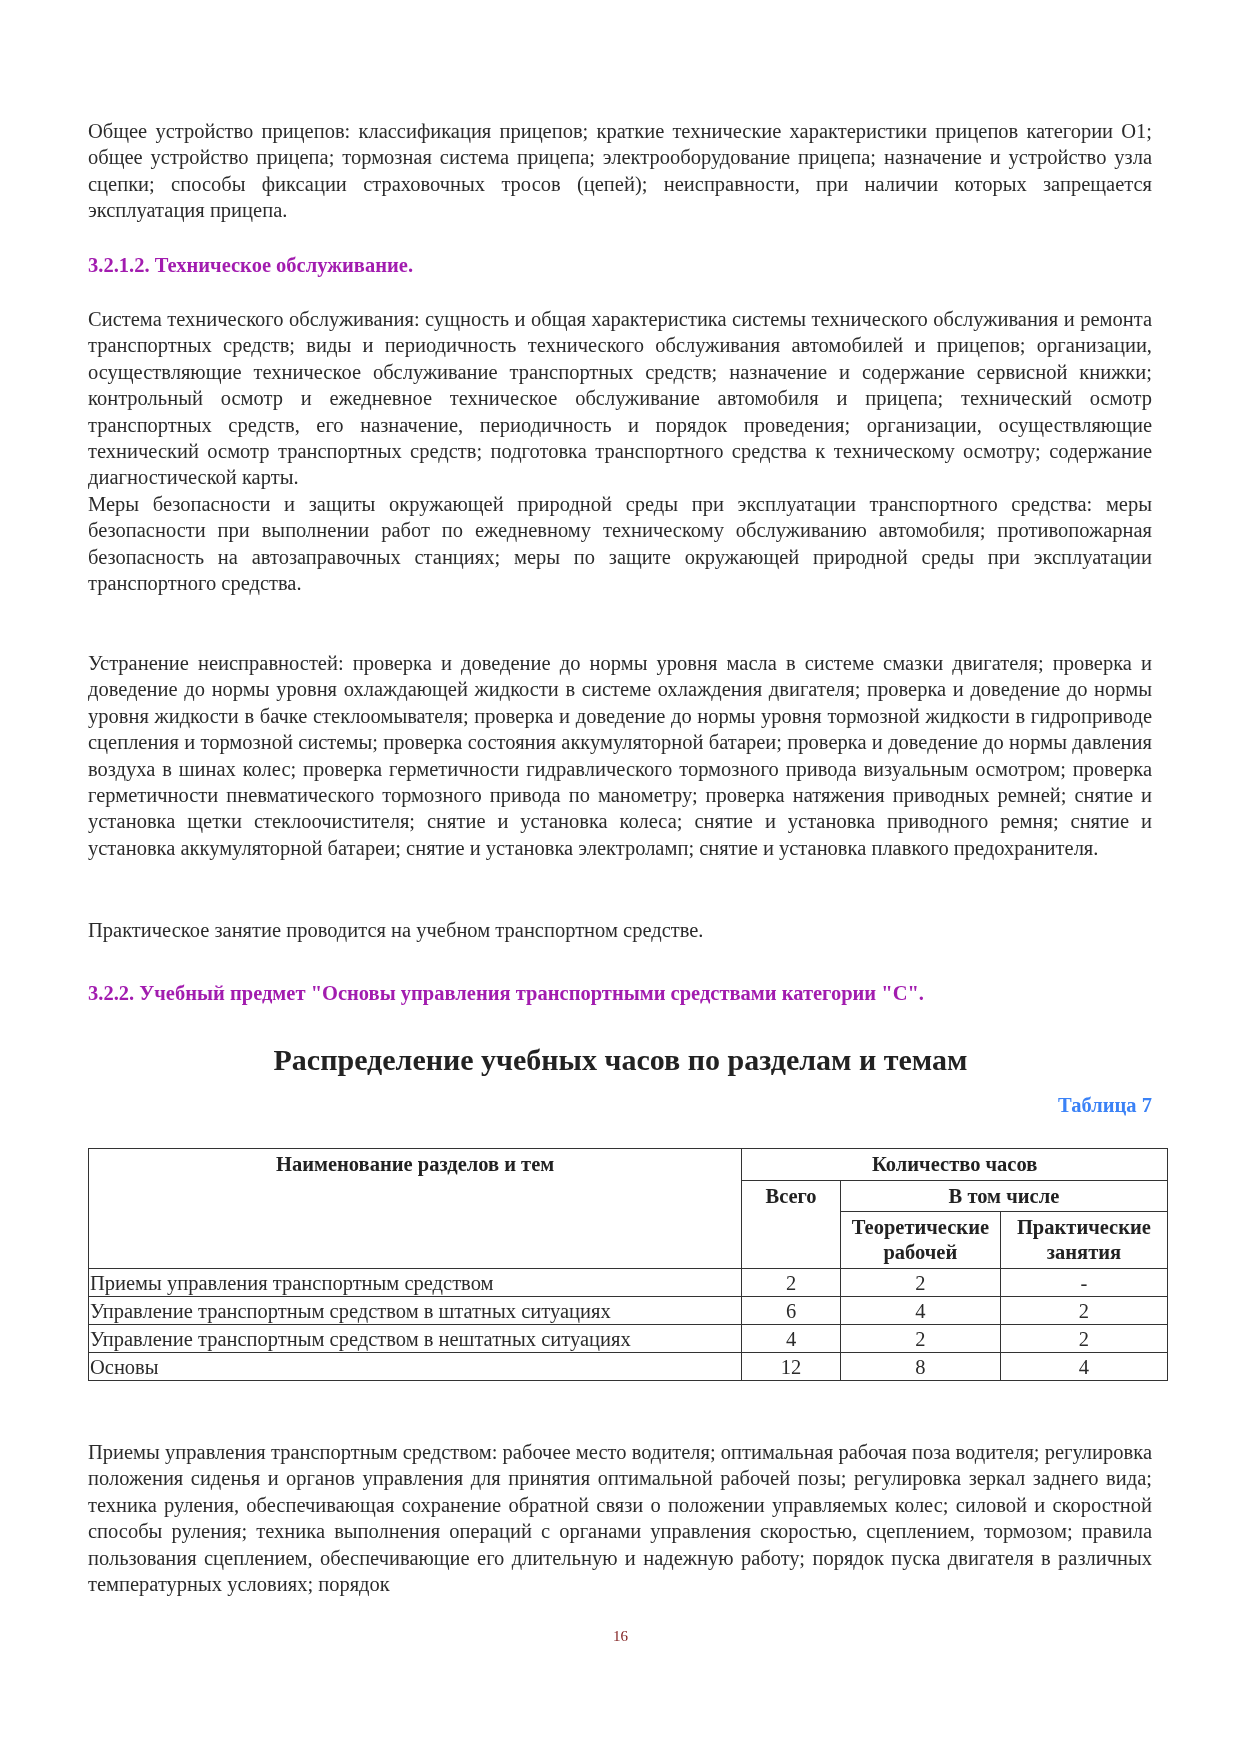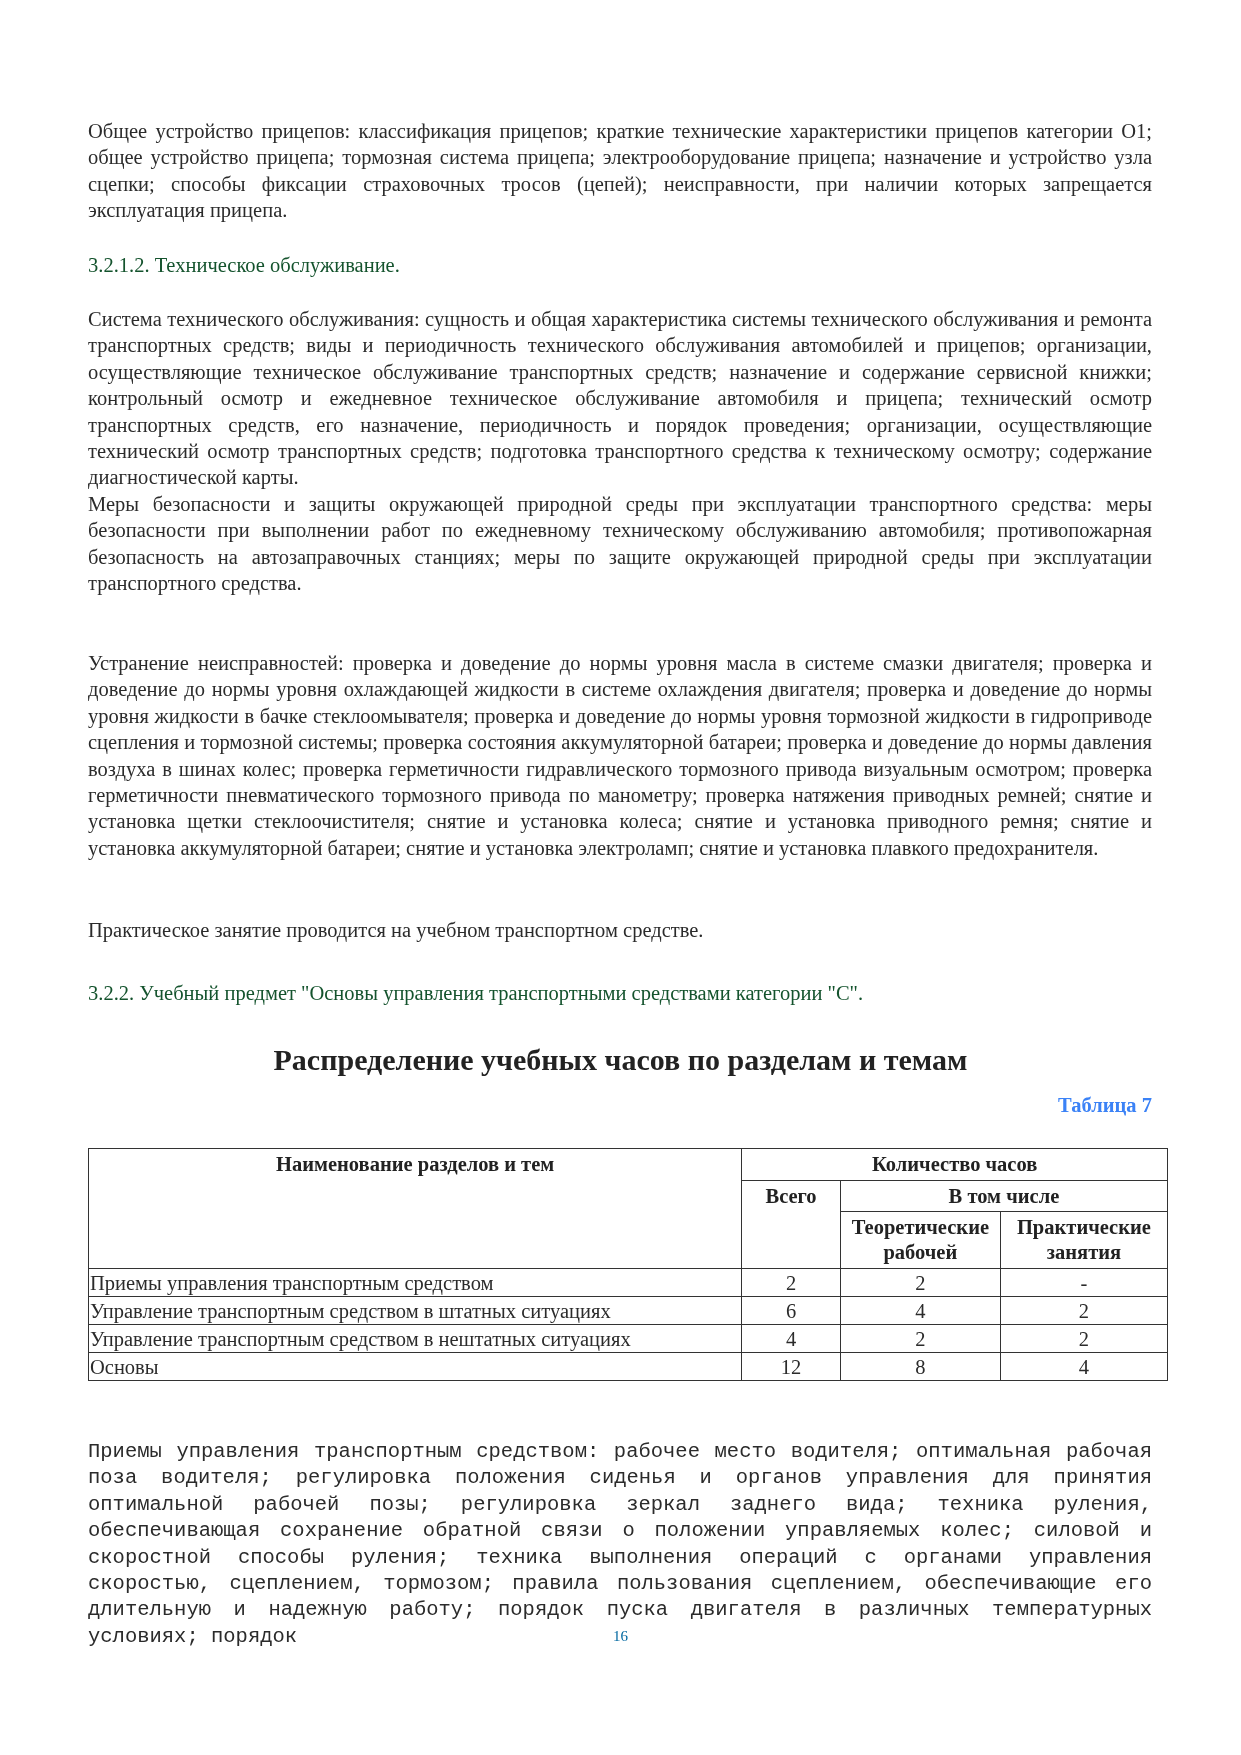--- a/index.html
+++ b/index.html
@@ -1,34 +1,34 @@
 <!DOCTYPE html>
 <html><head>
 <meta charset="utf-8">
 <style>
   html, body { margin: 0; padding: 0; background: #ffffff; }
   body { width: 1241px; height: 1755px; position: relative; overflow: hidden;
          font-family: "Liberation Serif", "DejaVu Serif", serif; color: #2b2b2b; }
   .page { position: absolute; left: 0; top: 0; width: 1241px; height: 1471px; }
   .block { position: absolute; left: 88px; width: 1064px; }
   p.para { margin: 0; font-size: 20.5px; line-height: 26.4px; text-align: justify; }
-  .h-bold { margin: 0; font-size: 20.5px; line-height: 26px; font-weight: normal; color: #14532d; }
+  .h-bold { margin: 0; font-size: 20.5px; line-height: 26px; font-weight: bold; color: #a21caf; }
   .title { position: absolute; left: 0; width: 1241px; text-align: center; font-size: 30px;
            font-weight: bold; color: #222; margin: 0; }
   .table-label { position: absolute; right: 89px; font-size: 20.5px; font-weight: bold; color: #3b82f6; }
   table.hours { position: absolute; left: 88px; top: 1148px; width: 1080px; border-collapse: collapse;
                 font-size: 20.5px; color: #2b2b2b; }
   table.hours td, table.hours th { border: 1.5px solid #333; padding: 0 2px; }
   table.hours th { font-weight: bold; text-align: center; color: #222; line-height: 25px; }
   table.hours td { line-height: 26px; height: 27px; }
   table.hours td.num { text-align: center; }
   table.hours td.name { text-align: left; padding-left: 1px; }
   .c1 { width: 649px; } .c2 { width: 98px; } .c3 { width: 159px; } .c4 { width: 166px; }
   .page-num { position: absolute; top: 1628px; left: 0; width: 1241px; text-align: center;
-              font-size: 15px; color: #0369a1; }
+              font-size: 15px; color: #7f1d1d; }
 </style>
 </head>
 <body>
 
 <div class="page">
 
   <div class="block" style="top:118px;">
     <p class="para">Общее устройство прицепов: классификация прицепов; краткие технические характеристики прицепов категории О1; общее устройство прицепа; тормозная система прицепа; электрооборудование прицепа; назначение и устройство узла сцепки; способы фиксации страховочных тросов (цепей); неисправности, при наличии которых запрещается эксплуатация прицепа.</p>
   </div>
 
@@ -100,19 +100,19 @@
     </tr>
     <tr>
       <td class="name">Основы</td>
       <td class="num">12</td>
       <td class="num">8</td>
       <td class="num">4</td>
     </tr>
   </tbody>
     </table>
 
-  <div class="block" style="top:1439px;font-family:Liberation Mono, monospace;">
+  <div class="block" style="top:1439px;">
     <p class="para">Приемы управления транспортным средством: рабочее место водителя; оптимальная рабочая поза водителя; регулировка положения сиденья и органов управления для принятия оптимальной рабочей позы; регулировка зеркал заднего вида; техника руления, обеспечивающая сохранение обратной связи о положении управляемых колес; силовой и скоростной способы руления; техника выполнения операций с органами управления скоростью, сцеплением, тормозом; правила пользования сцеплением, обеспечивающие его длительную и надежную работу; порядок пуска двигателя в различных температурных условиях; порядок</p>
   </div>
 
   <div class="page-num">16</div>
 
 </div>
 
 </body></html>

